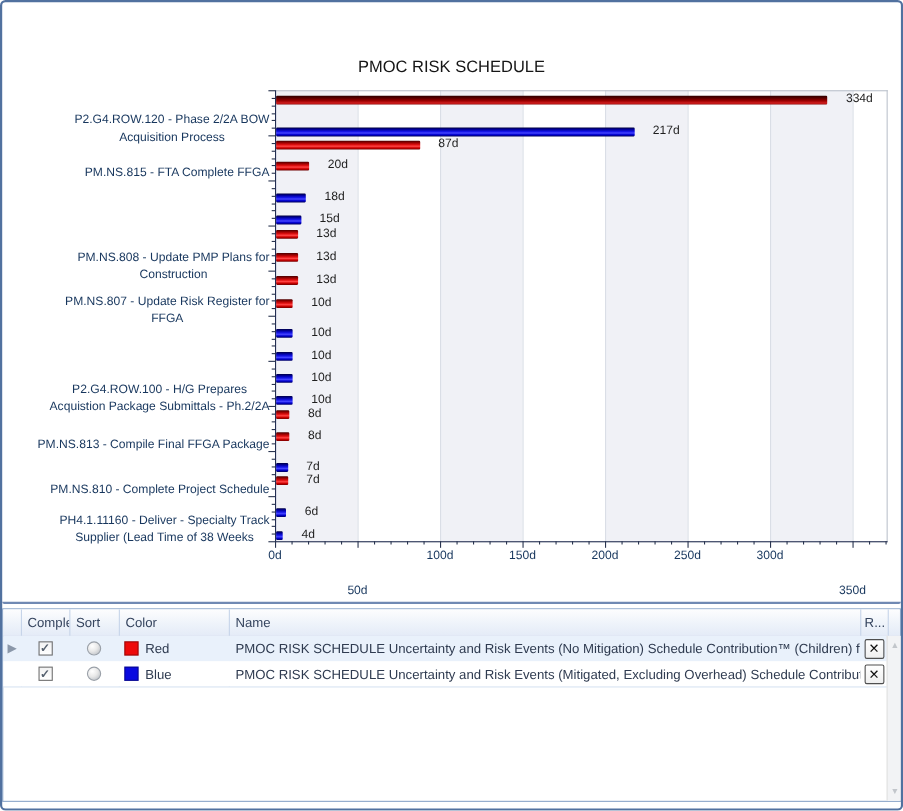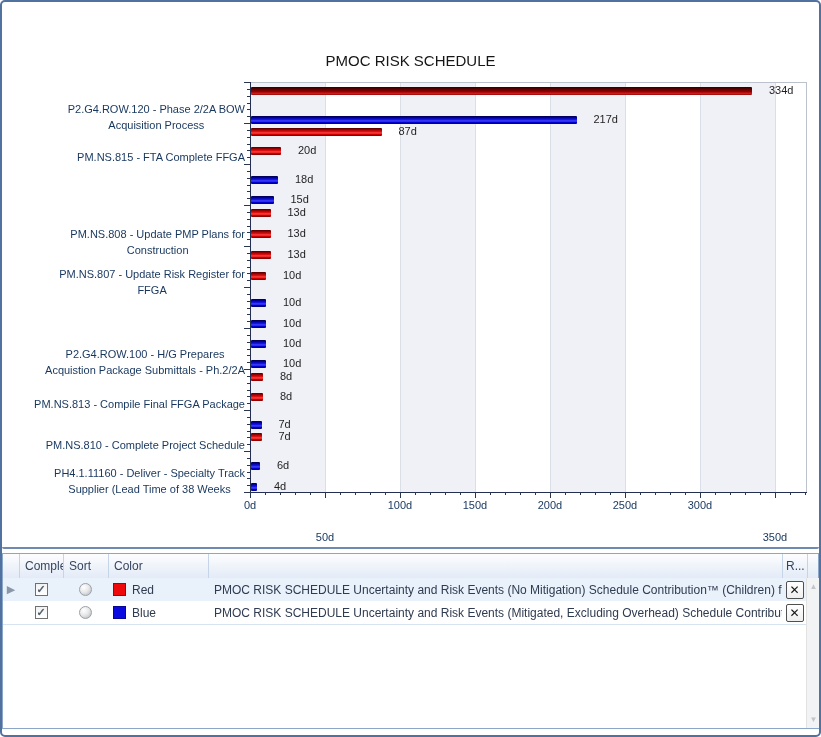--- a/index.html
+++ b/index.html
@@ -247,20 +247,21 @@
       </div>
     </div>
 
   <div class="chart-bottom-edge"></div>
 
   <div class="legend-panel">
     <div class="tbl-header">
       <div class="h-cell" style="left:22px;width:38px;">Complete</div>
       <div class="h-cell" style="left:66px;width:38px;">Sort</div>
       <div class="h-cell" style="left:111px;width:90px;">Color</div>
+      <div class="h-cell" style="left:211px;width:560px;">Name</div>
       <div class="h-cell" style="left:783px;width:22px;">R...</div>
     </div>
     <div id="table-body">
         <div class="col-sep" style="left: 16px;"></div>
         <div class="col-sep" style="left: 60px;"></div>
         <div class="col-sep" style="left: 105px;"></div>
         <div class="col-sep" style="left: 205px;"></div>
         <div class="col-sep" style="left: 779px;"></div>
         <div class="col-sep" style="left: 804px;"></div>
         <div class="tbl-row" style="top: 24px; background: rgb(233, 241, 251);">

